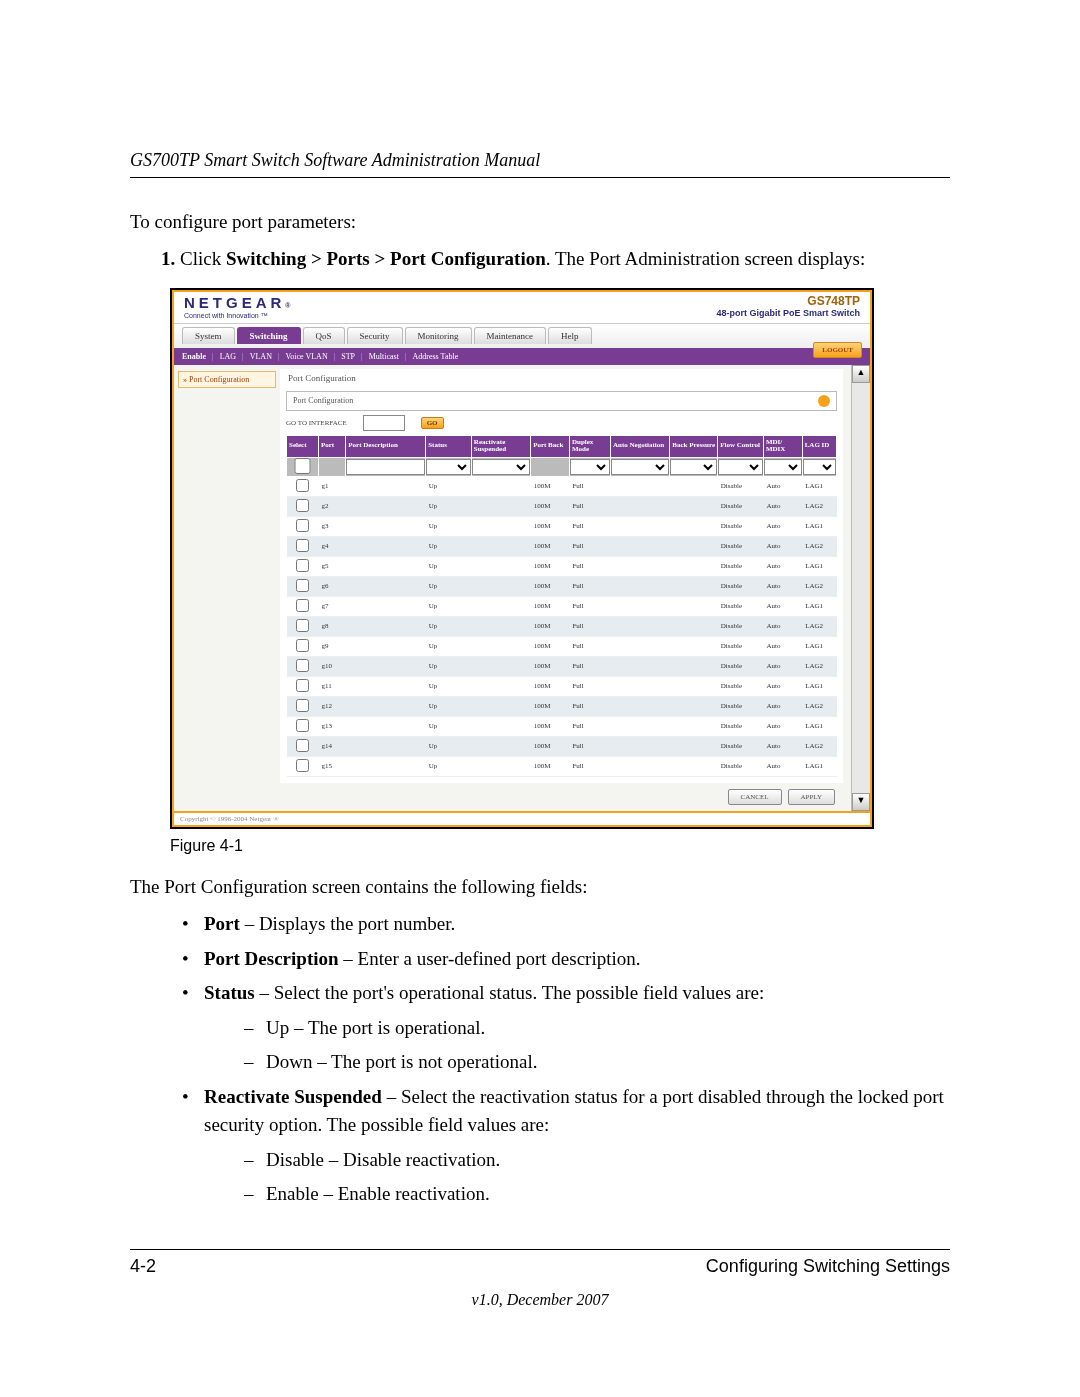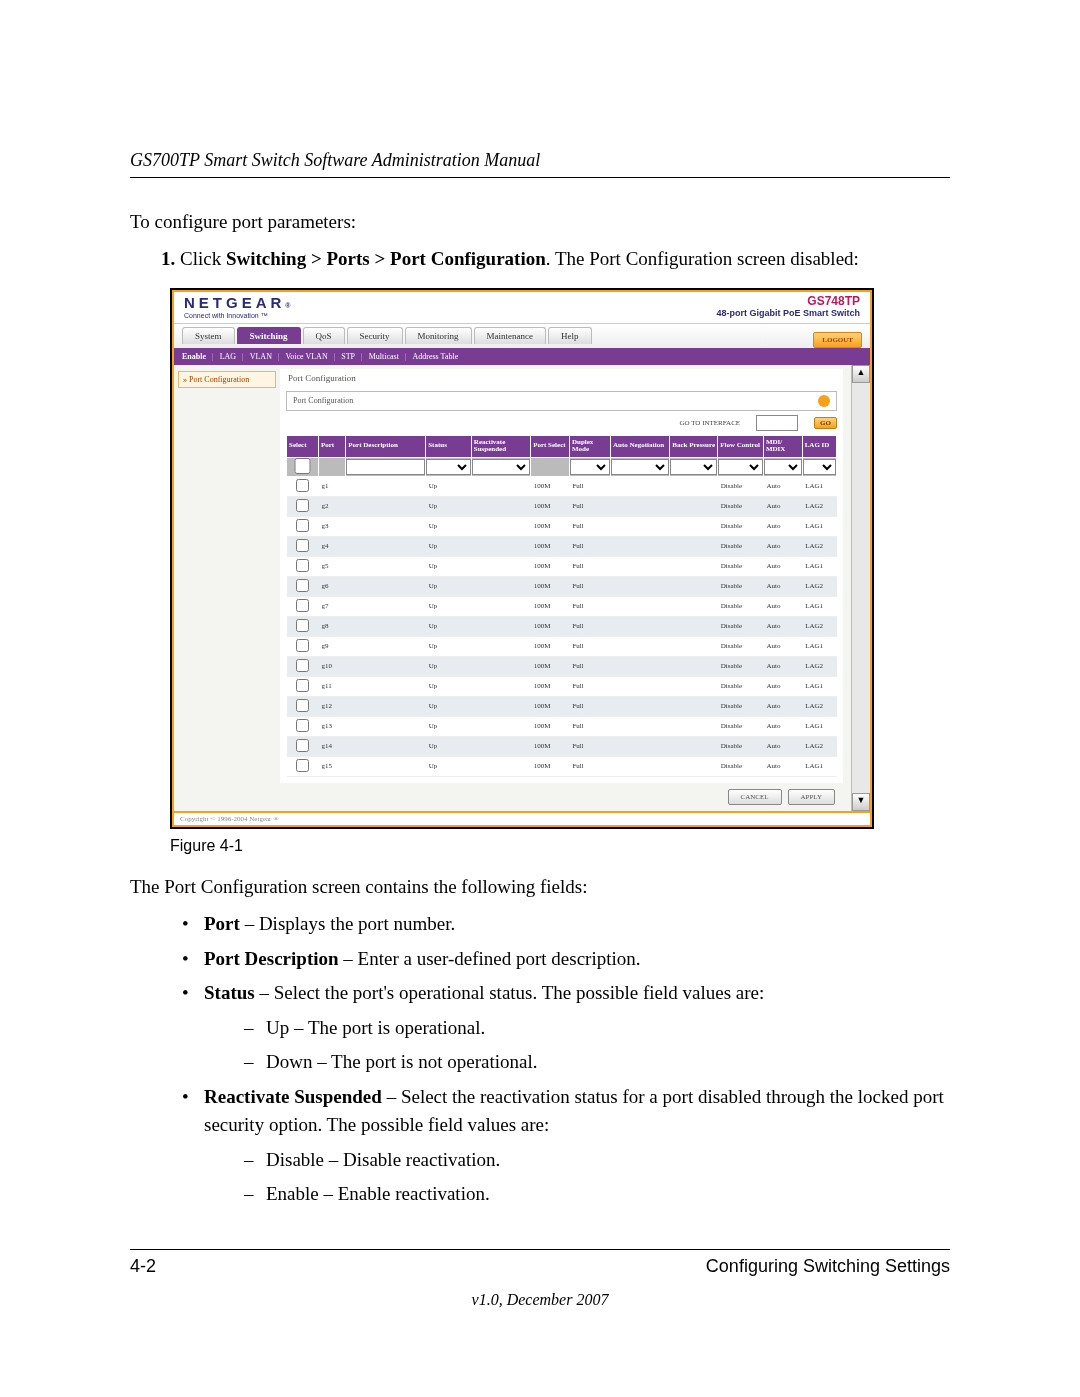--- a/index.html
+++ b/index.html
@@ -24,41 +24,41 @@
 
   
   .shot { width:700px; border:2px solid #000; margin:6px 0 6px 40px; font-family:Verdana,Arial,sans-serif; }
   .shot-inner { border:2px solid #f7a11b; background:#fff; }
   .nghdr { display:flex; justify-content:space-between; align-items:center; padding:2px 10px 4px 10px; }
   .nglogo { display:flex; flex-direction:column; }
   .nglogo-main { font:bold 15px Arial; letter-spacing:4px; color:#2a2a7a; }
   .nglogo-sup { font:bold 7px Arial; color:#2a2a7a; }
   .nglogo-sub { font:7px Arial; color:#2a2a7a; }
   .prodinfo { text-align:right; }
-  .prodinfo-m { font:bold 12px Arial; color:#be185d; }
+  .prodinfo-m { font:bold 12px Arial; color:#a16207; }
   .prodinfo-s { font:bold 9px Arial; color:#2a2a7a; }
   .tabbar { display:flex; align-items:center; padding:0 8px; background:linear-gradient(#fff,#eee); height:24px; border-top:1px solid #ccc; position:relative; }
   .tab { font:9px Verdana; padding:3px 12px; border:1px solid #bbb; border-bottom:none; background:linear-gradient(#fff,#ddd); border-radius:3px 3px 0 0; margin-right:2px; color:#333; }
   .tab.active { background:#793c93; color:#fff; border-color:#793c93; font-weight:bold; }
-  .logout { position:absolute; right:8px; top:8px; background:linear-gradient(#ffd37a,#f7a11b); color:#a04000; font:bold 7px Verdana; padding:3px 8px; border:1px solid #d8851c; border-radius:2px; }
+  .logout { position:absolute; right:8px; top:18px; background:linear-gradient(#ffd37a,#f7a11b); color:#a04000; font:bold 7px Verdana; padding:3px 8px; border:1px solid #d8851c; border-radius:2px; }
   .subnav { background:#793c93; color:#fff; font:8px Verdana; padding:4px 8px; }
   .subnav span { margin-right:6px; }
   .subnav .sep { color:#c7a1da; }
   .subnav .on { font-weight:bold; }
   .workarea { display:flex; background:#f4f4f0; min-height:344px; }
   .sidecol { width:98px; padding:6px 4px; }
   .sidebox { background:#fff5e1; border:1px solid #e3b96b; font:8px Verdana; color:#a04000; padding:3px 4px; }
   .maincol { flex:1; padding:4px 8px 0 0; display:flex; flex-direction:column; }
   .scrollcol { width:18px; background:#e8e8e8; border-left:1px solid #bbb; display:flex; flex-direction:column; justify-content:space-between; }
   .scrollbtn { height:16px; background:linear-gradient(#fff,#ccc); border:1px solid #999; font:9px Arial; text-align:center; line-height:12px; }
   .panel-title { background:#fff; font:9px Verdana; color:#555; padding:4px 8px; }
   .panel-body { background:#fff; padding:4px 6px 6px 6px; position:relative; }
   .panel-sub { border:1px solid #bbb; font:8px Verdana; color:#555; padding:3px 6px; display:flex; justify-content:space-between; align-items:center; }
   .refresh-ico { width:12px; height:12px; border-radius:50%; background:#f7a11b; }
-  .gotoRow { display:flex; justify-content:flex-end; align-items:center; gap:16px; margin:4px 0; font:7px Verdana; color:#444; }
+  .gotoRow { display:flex; align-items:center; gap:16px; margin:4px 0; font:7px Verdana; color:#444; }
   .gotoRow input { width:36px; height:12px; border:1px solid #888; font:7px Verdana; }
   .gobtn { background:linear-gradient(#ffd37a,#f7a11b); border:1px solid #c07d1a; font:bold 7px Verdana; padding:1px 5px; color:#6a3a00; border-radius:2px; }
   table.port { width:100%; border-collapse:collapse; table-layout:fixed; }
   table.port th { background:#793c93; color:#fff; font:7px/1.1 Verdana; font-weight:bold; padding:3px 2px; border:1px solid #fff; text-align:left; }
   table.port tr.filter td { background:#bbb; padding:0; border:1px solid #fff; height:16px; }
   table.port tr.filter select, table.port tr.filter input { width:100%; height:16px; font:7px Verdana; border:1px solid #888; background:#fff; box-sizing:border-box; }
   table.port td { font:7px Verdana; padding:2px 3px; border-bottom:1px solid #eee; color:#333; }
   table.port tr.even td { background:#e6ecef; }
   table.port input.cb { margin:0; }
   .btnrow { display:flex; justify-content:flex-end; gap:6px; padding:6px 8px; background:#f4f4f0; }
@@ -73,21 +73,21 @@
 <body>
 
 <div class="page">
   <div class="running-header">GS700TP Smart Switch Software Administration Manual</div>
   <hr class="rule">
 
   <p>To configure port parameters:</p>
 
   <ol class="steps">
     <li>
-      <span class="norm">Click </span><span>Switching &gt; Ports &gt; Port Configuration</span><span class="norm">. The Port Configuration screen disabled:</span>
+      <span class="norm">Click </span><span>Switching &gt; Ports &gt; Port Configuration</span><span class="norm">. The Port Administration screen displays:</span>
     </li>
   </ol>
 
   <div class="shot">
     <div class="shot-inner">
       <div class="nghdr">
         <div class="nglogo">
           <div><span class="nglogo-main">NETGEAR</span><span class="nglogo-sup">®</span></div>
           <span class="nglogo-sub">Connect with Innovation ™</span>
         </div>
@@ -141,21 +141,21 @@
                   <col class="c-mdi">
                   <col class="c-lag">
               </colgroup>
               <thead>
                   <tr id="thead-row">
                     <th>Select</th>
                     <th>Port</th>
                     <th>Port Description</th>
                     <th>Status</th>
                     <th>Reactivate Suspended</th>
-                    <th>Port Select</th>
+                    <th>Port Back</th>
                     <th>Duplex Mode</th>
                     <th>Auto Negotiation</th>
                     <th>Back Pressure</th>
                     <th>Flow Control</th>
                     <th>MDI/ MDIX</th>
                     <th>LAG ID</th>
                   </tr>
                 </thead>
               <tbody id="tbody">
                 <tr class="filter">

